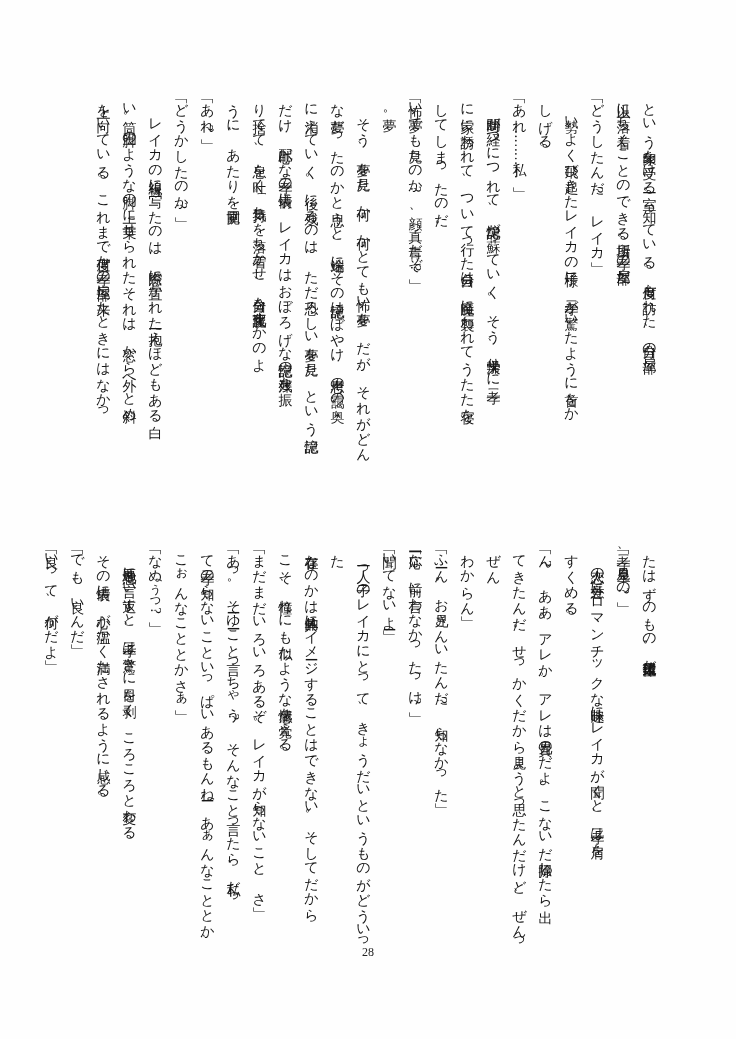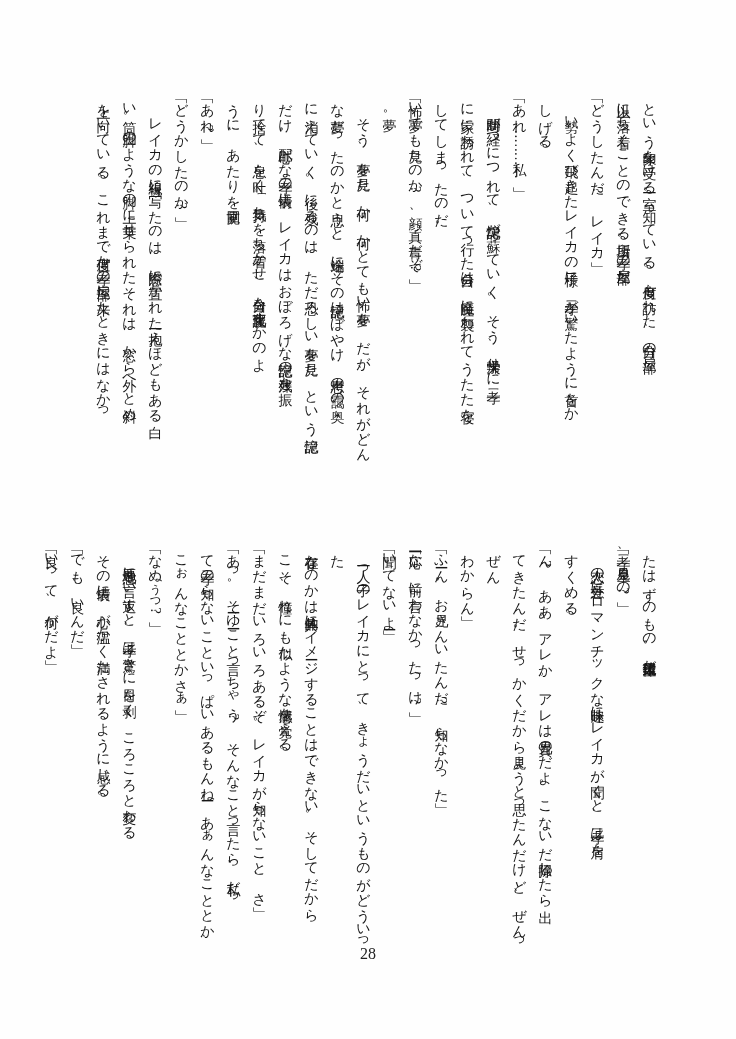--- a/index.html
+++ b/index.html
@@ -40,21 +40,21 @@
   }
   .text-column.indent {
     text-indent: 1em;
   }
   .page-number {
     position: absolute;
     top: 945px;
     left: 0;
     width: 736px;
     text-align: center;
-    font-size: 16px;
+    font-size: 12px;
     color: #222222;
     font-family: "Liberation Serif", "DejaVu Serif", serif;
   }
 </style>
 </head>
 <body>
 
 <div class="scan-page">
   <div class="text-block block-top">
       <p class="text-column">という印象を受ける一室。知っている。何度も訪れた、自分の部屋</p>

